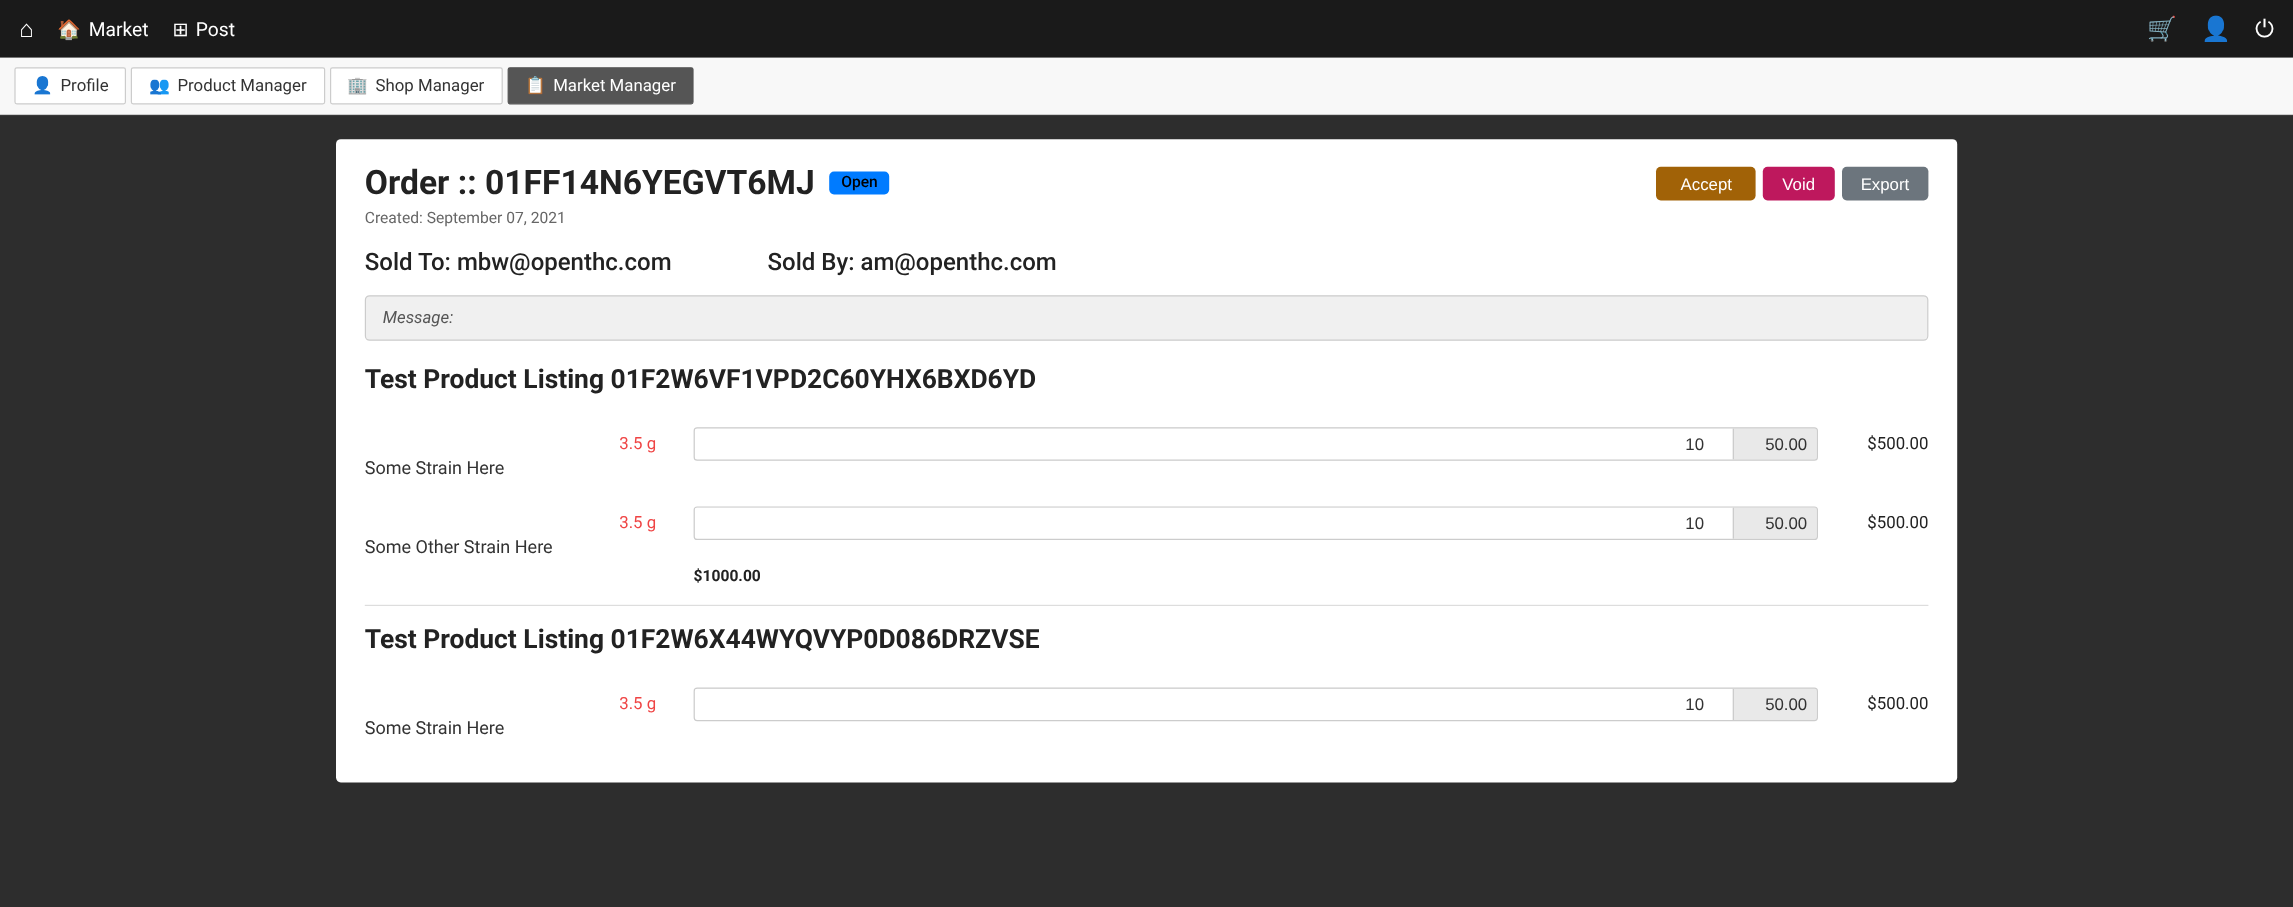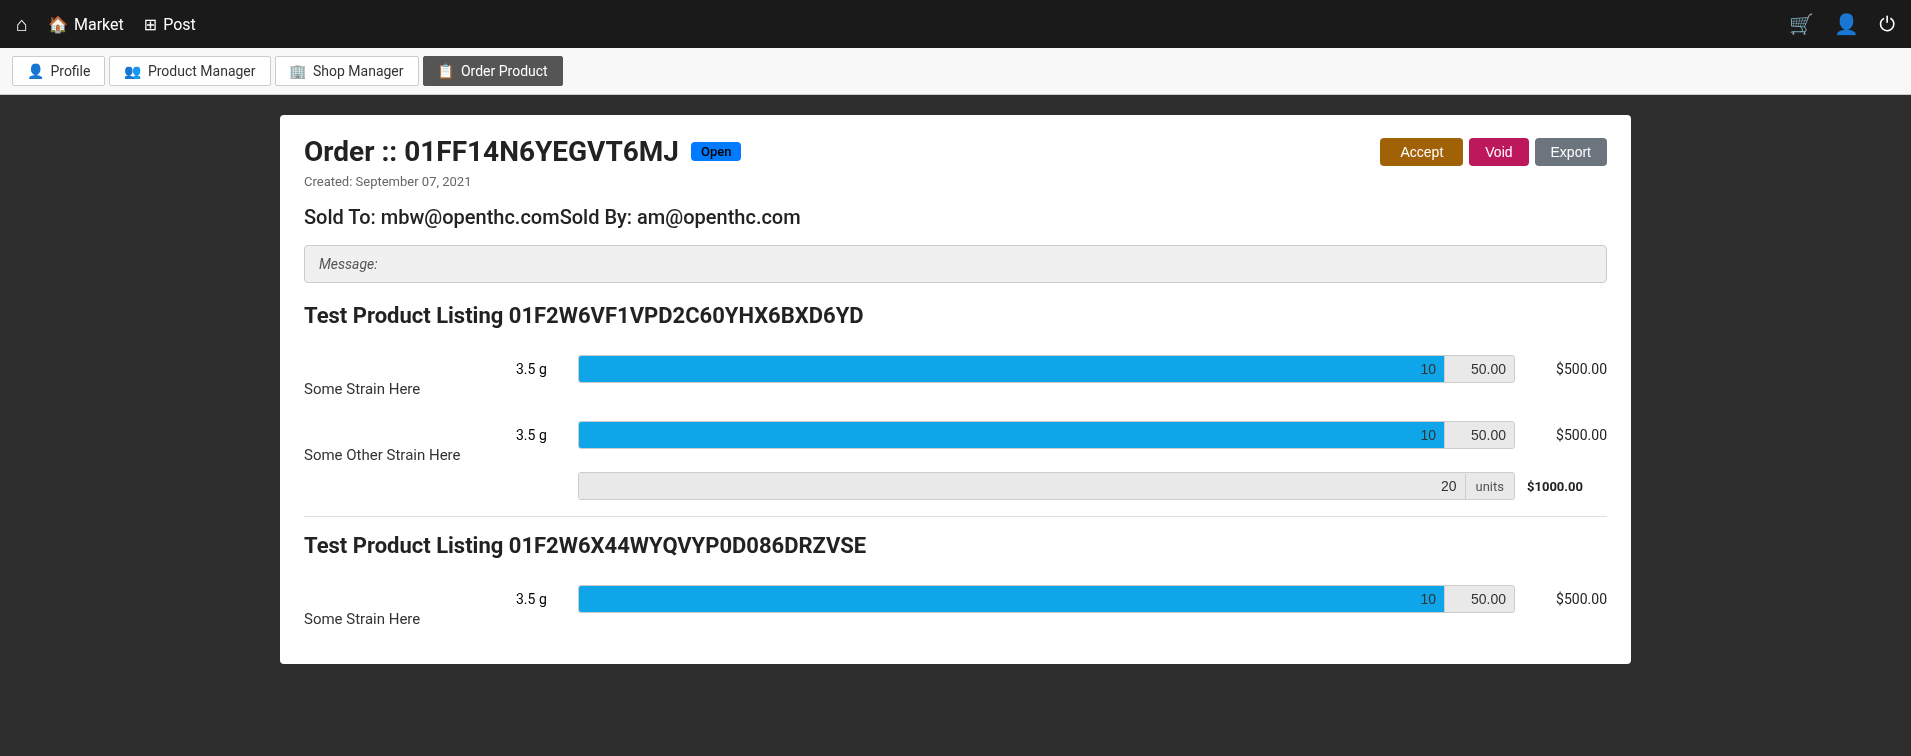--- a/index.html
+++ b/index.html
@@ -135,20 +135,21 @@
       font-size: 14px;
     }
     .order-created {
       font-size: 13px;
       color: #666;
       margin-bottom: 16px;
     }
 
     .order-parties {
       display: flex;
+      gap: 80px;
       margin-bottom: 16px;
     }
     .order-party {
       font-size: 20px;
       font-weight: 500;
       color: #222;
     }
 
     .message-box {
       background: #f0f0f0;
@@ -181,37 +182,37 @@
       margin-bottom: 8px;
     }
     .line-item-name {
       font-size: 15px;
       color: #333;
       width: 200px;
       margin-top: 40px;
     }
     .line-item-weight {
       font-size: 14px;
-      color: #000000;
+      color: #ef4444;
       width: 50px;
     }
     .line-item-inputs {
       display: flex;
       align-items: center;
       gap: 0;
       flex: 1;
       background: #e9e9e9;
       border: 1px solid #ccc;
       border-radius: 3px;
       overflow: hidden;
     }
     .line-item-inputs .qty-input {
-      background: #0ea5e9;
-      border: none;
-      padding: 5px 8px;
+      background: #ffffff;
+      border: none;
+      padding: 5px 24px;
       font-size: 14px;
       text-align: right;
       flex: 1;
       color: #333;
     }
     .line-item-inputs .price-input {
       background: #e9e9e9;
       border: none;
       border-left: 1px solid #ccc;
       padding: 5px 8px;
@@ -301,21 +302,21 @@
   <div class="tab-item">
     <span>👥</span>
     <span>Product Manager</span>
   </div>
   <div class="tab-item">
     <span>🏢</span>
     <span>Shop Manager</span>
   </div>
   <div class="tab-item active">
     <span>📋</span>
-    <span>Order Product</span>
+    <span>Market Manager</span>
   </div>
 </div>
 
 <div class="main-content">
   <div class="order-card">
 
     <div class="order-header">
       <div class="order-title-row">
         <h1 class="order-title">Order :: 01FF14N6YEGVT6MJ</h1>
         <span class="status-badge">Open</span>
@@ -356,24 +357,20 @@
         <span class="line-item-weight">3.5 g</span>
         <div class="line-item-inputs">
           <input class="qty-input" type="text" value="10" style="">
           <input class="price-input" type="text" value="50.00" style="">
         </div>
         <span class="line-item-total">$500.00</span>
       </div>
 
       <div class="line-item-subtotal-row">
         <div class="line-item-subtotal-spacer"></div>
-        <div class="subtotal-inputs">
-          <input class="qty-input" type="text" value="20" style="">
-          <span class="units-label">units</span>
-        </div>
         <span class="subtotal-total">$1000.00</span>
       </div>
     </div>
 
     <div class="product-section">
       <div class="product-listing-title">Test Product Listing 01F2W6X44WYQVYP0D086DRZVSE</div>
 
       <div class="line-item">
         <span class="line-item-name">Some Strain Here</span>
         <span class="line-item-weight">3.5 g</span>

